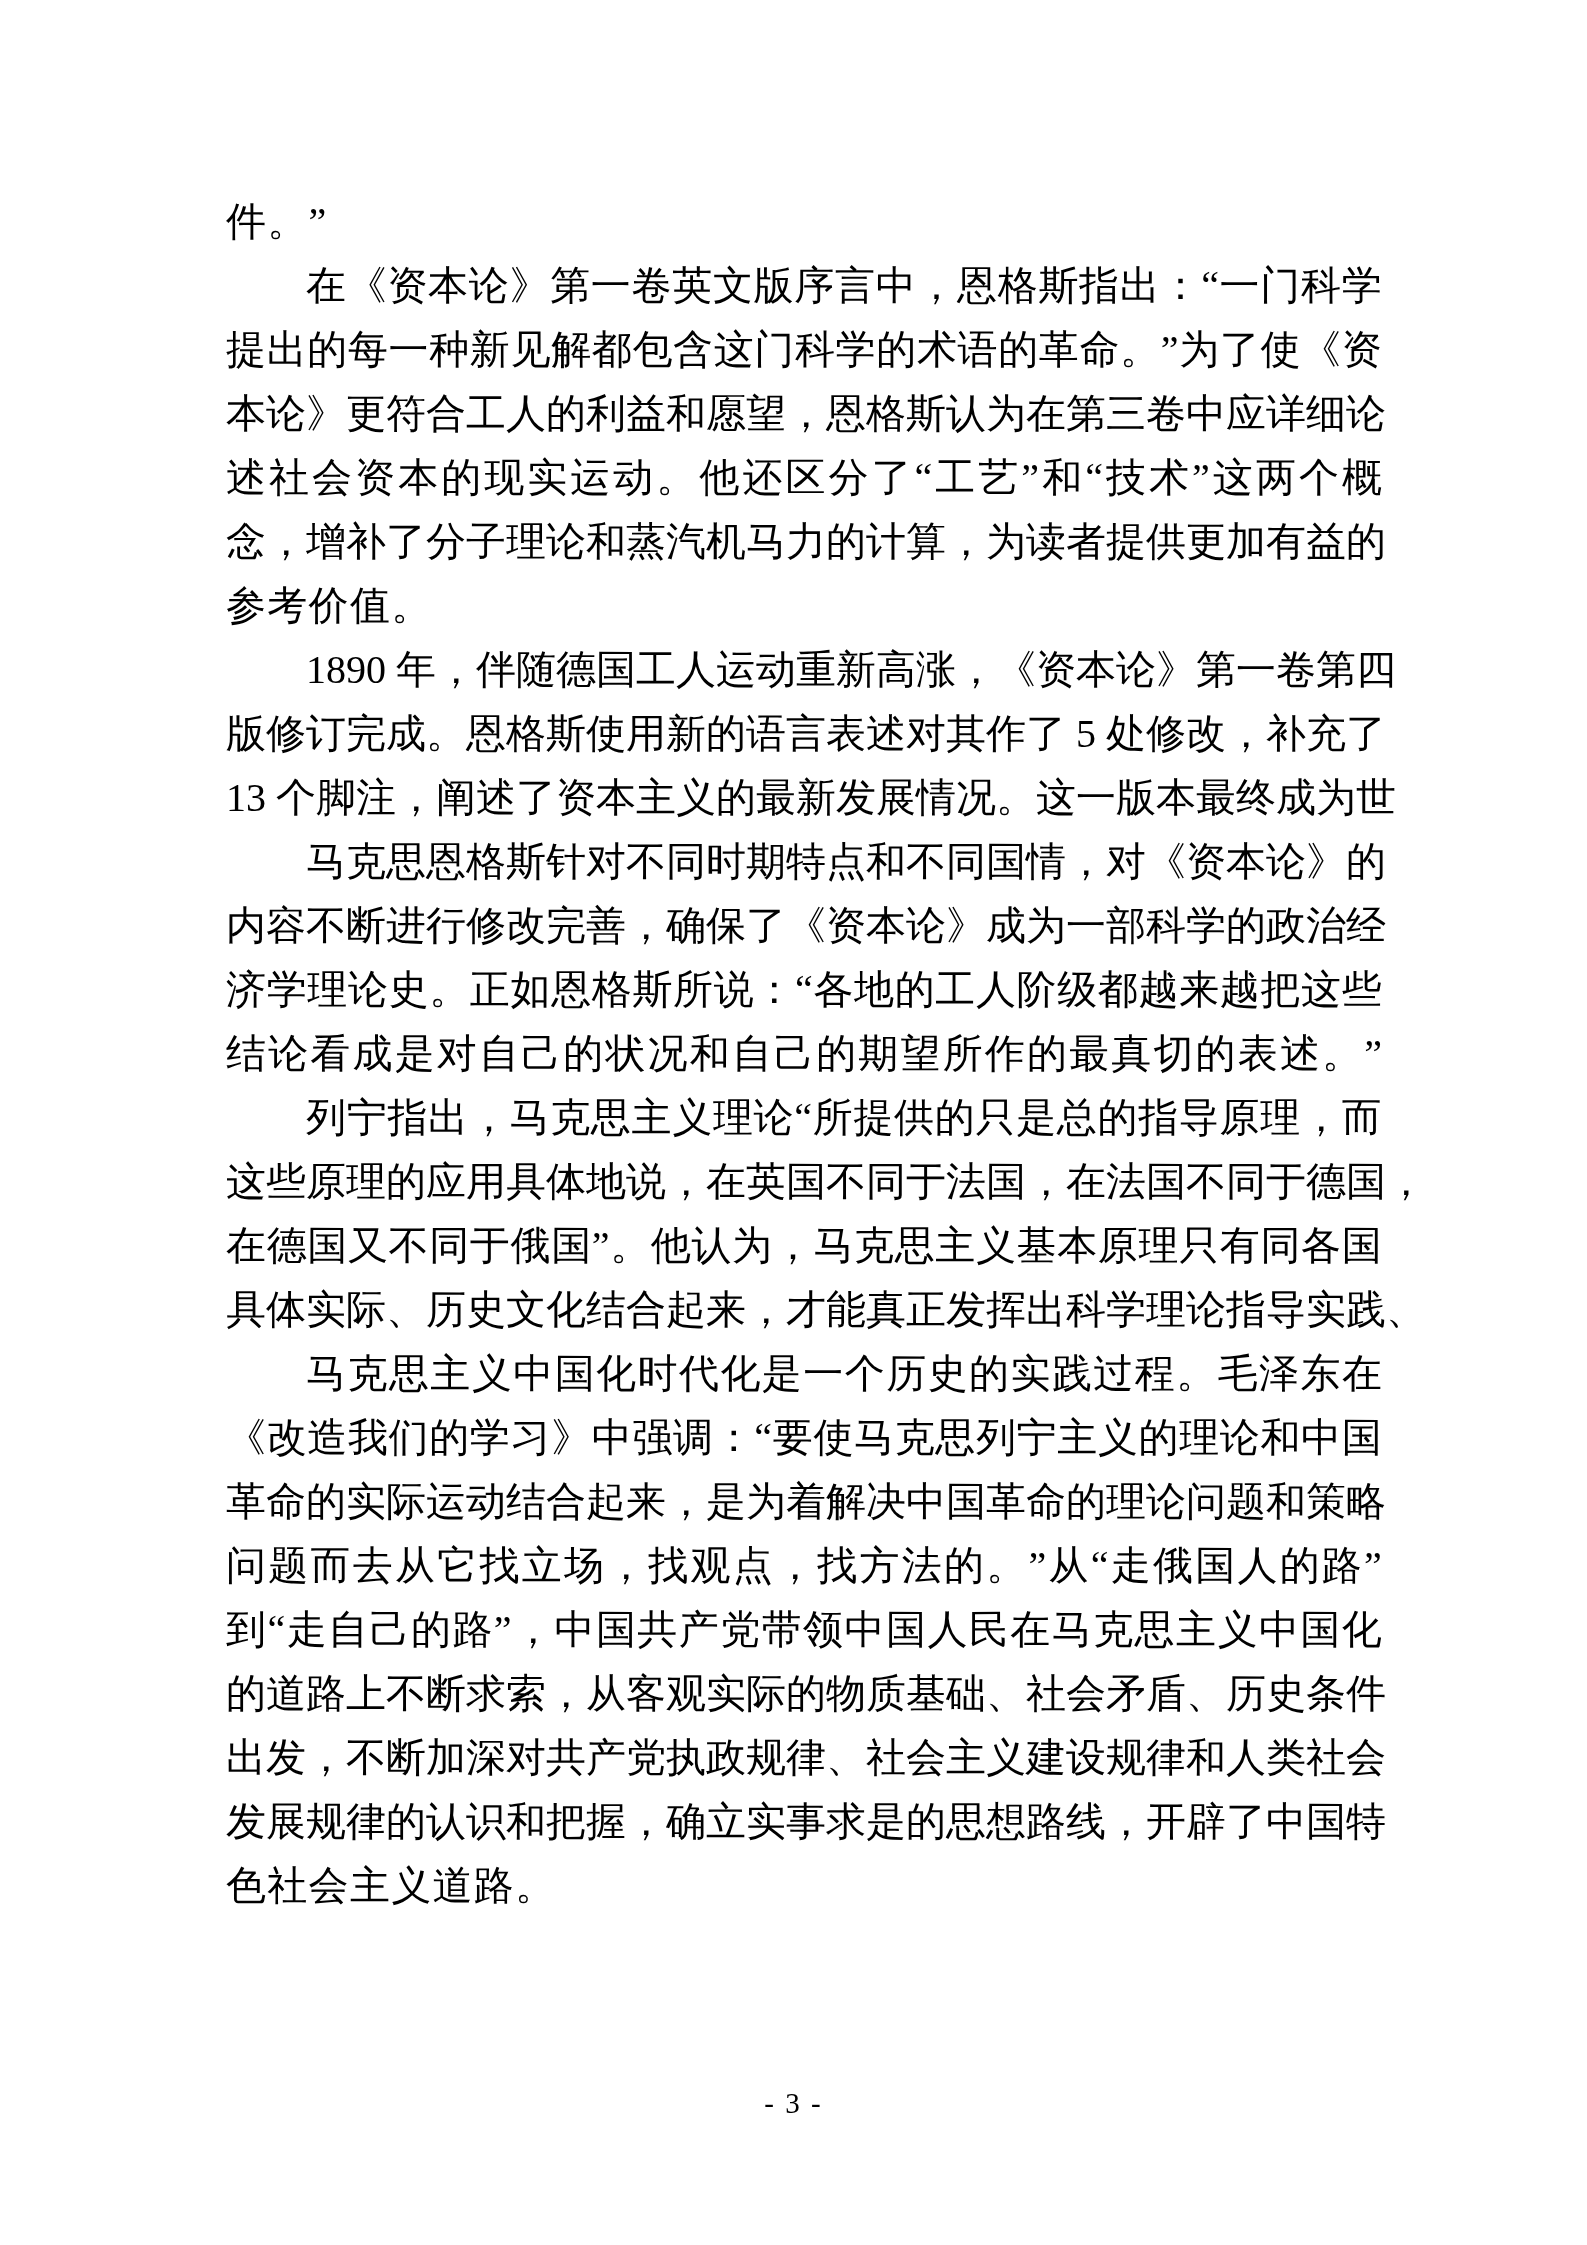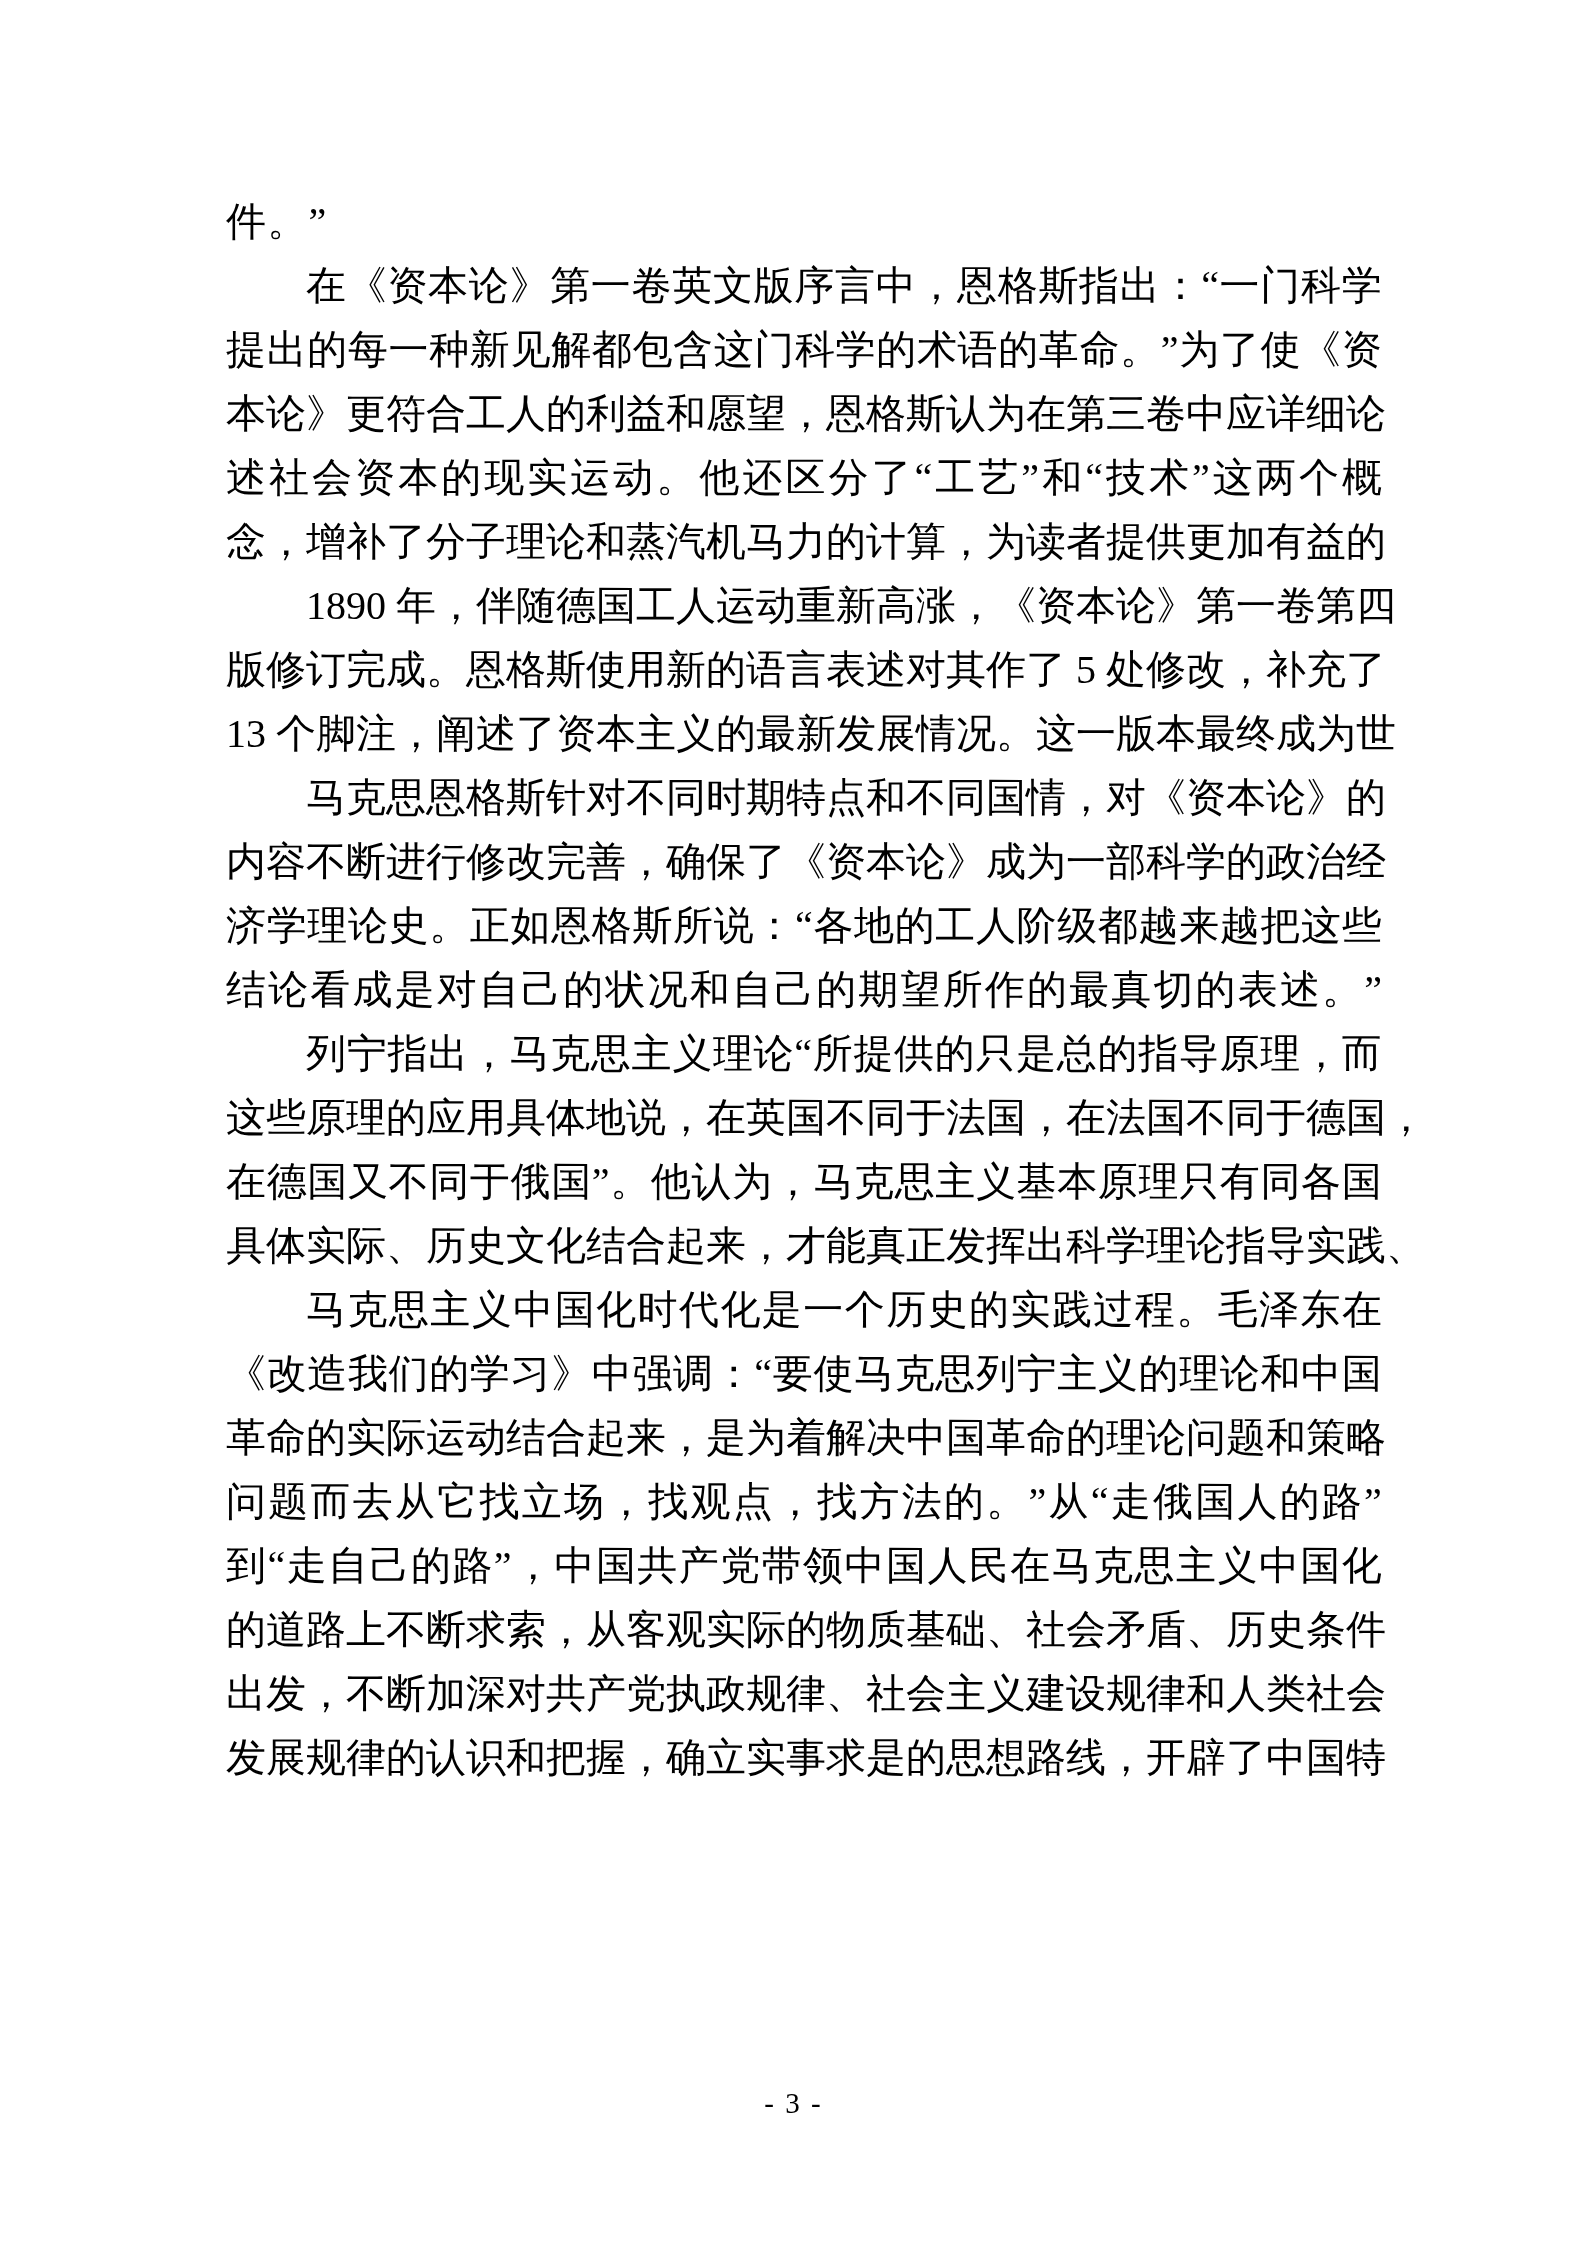--- a/index.html
+++ b/index.html
@@ -203,20 +203,21 @@
           <span>读</span>
           <span>者</span>
           <span>提</span>
           <span>供</span>
           <span>更</span>
           <span>加</span>
           <span>有</span>
           <span>益</span>
           <span>的</span>
         </div>
+      <div class="line nofill">参考价值。</div>
     </div>
 
     <div class="para">
       <div class="line fill indent">
           <span>1</span>
           <span>8</span>
           <span>9</span>
           <span>0</span>
           <span> </span>
           <span>年</span>
@@ -803,18 +804,19 @@
           <span>路</span>
           <span>线</span>
           <span>，</span>
           <span>开</span>
           <span>辟</span>
           <span>了</span>
           <span>中</span>
           <span>国</span>
           <span>特</span>
         </div>
+      <div class="line nofill">色社会主义道路。</div>
     </div>
 
   </div>
 
   <div class="pagenum">- 3 -</div>
 </div>
 
 </body></html>

